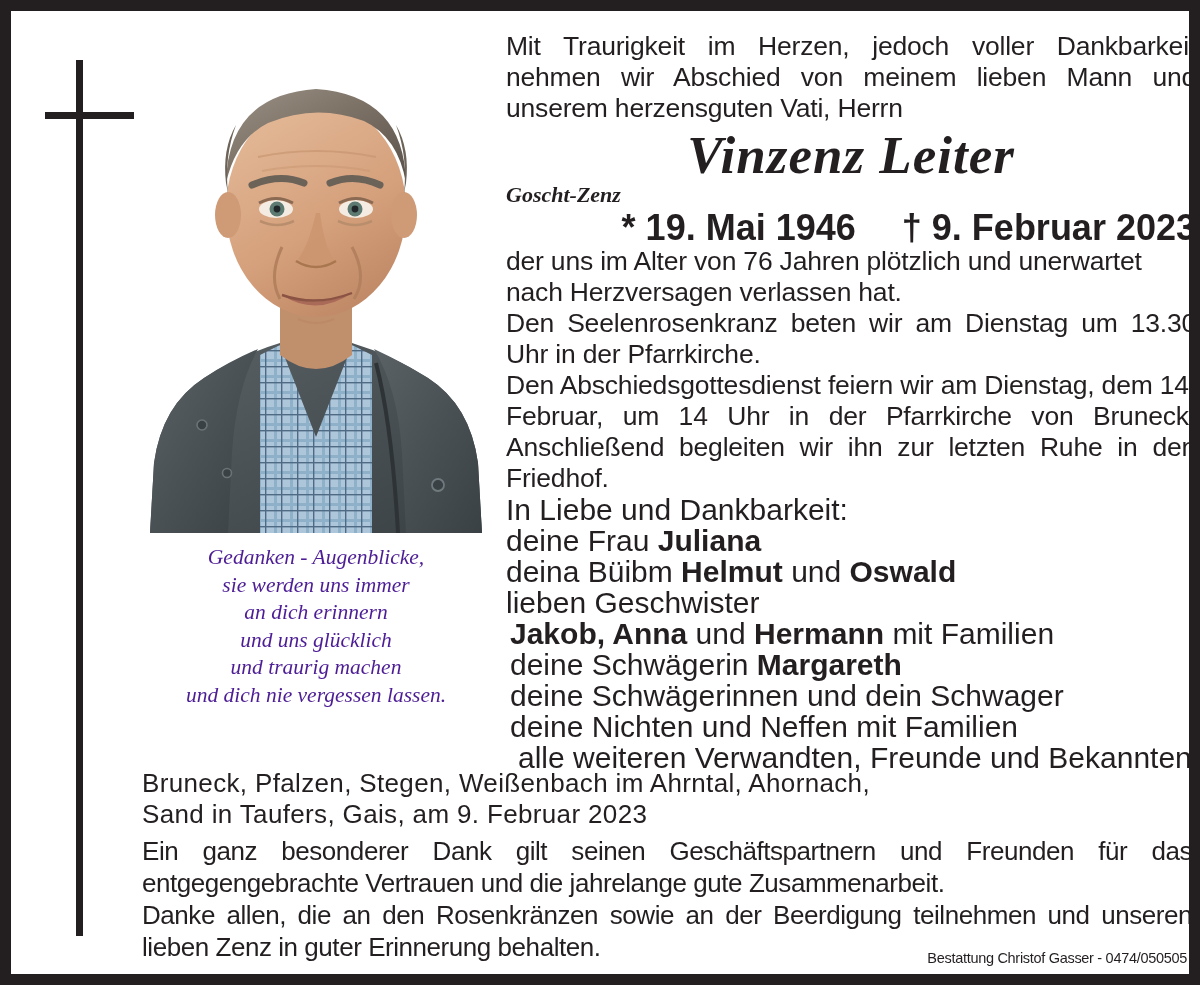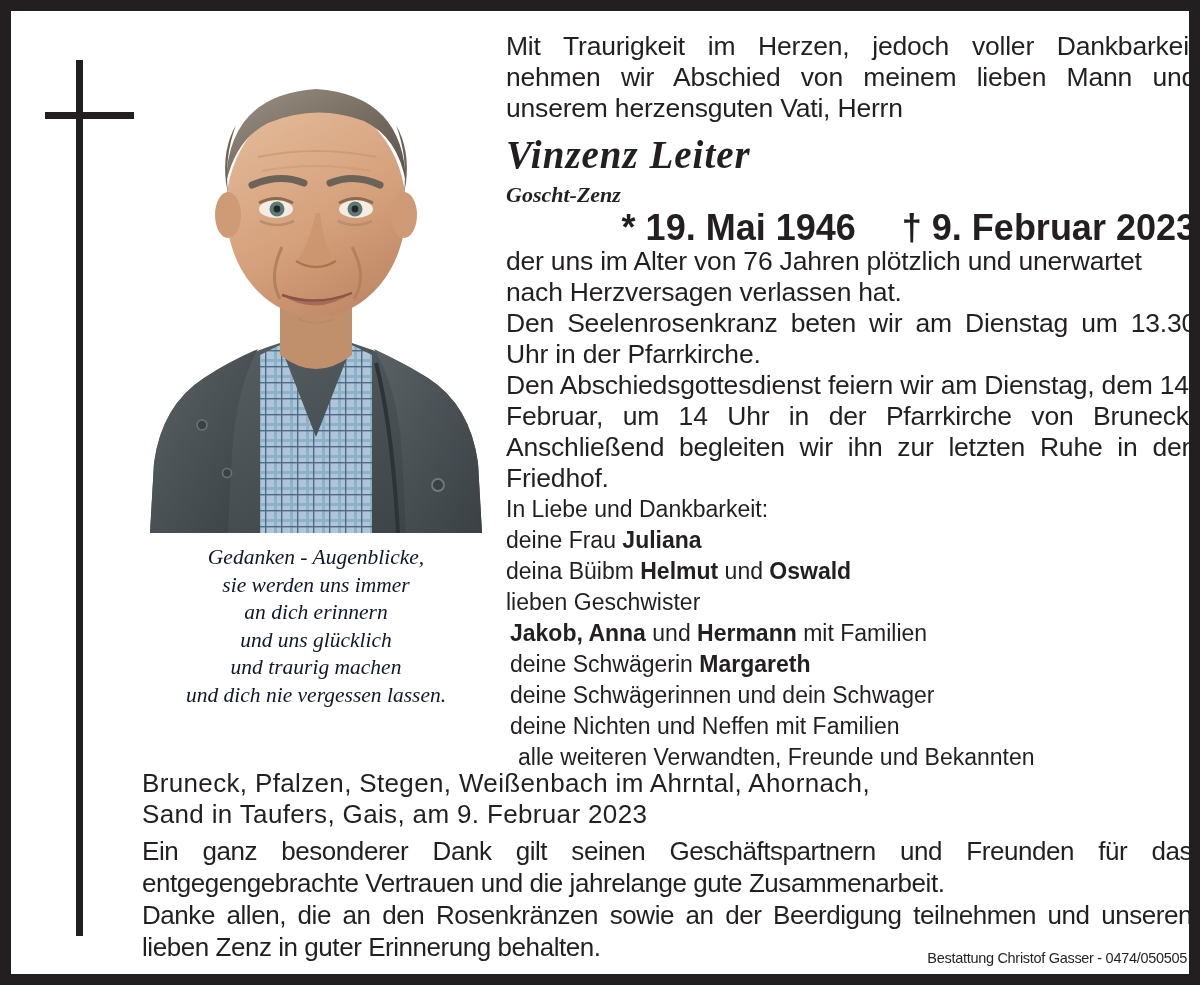--- a/index.html
+++ b/index.html
@@ -67,43 +67,43 @@
   .poem {
     position: absolute;
     left: 120px;
     top: 533px;
     width: 370px;
     text-align: center;
     font-family: "Liberation Serif", serif;
     font-style: italic;
     font-size: 21.5px;
     line-height: 27.5px;
-    color: #0f172a;
+    color: #4c1d95;
   }
 
   
   .rightcol {
     position: absolute;
     left: 495px;
     top: 20px;
     width: 690px;
     color: #231f20;
   }
   .intro {
     font-size: 26.5px;
     line-height: 31px;
     letter-spacing: -0.2px;
   }
   .name {
     margin-top: 2px;
-    text-align: left;
+    text-align: center;
     font-family: "Liberation Serif", serif;
     font-style: italic;
     font-weight: bold;
-    font-size: 39px;
+    font-size: 53px;
     line-height: 58px;
     letter-spacing: 1px;
   }
   .nickname {
     text-align: left;
     font-family: "Liberation Serif", serif;
     font-style: italic;
     font-weight: bold;
     font-size: 22px;
     line-height: 26px;
@@ -120,21 +120,21 @@
   .body-para {
     font-size: 26.5px;
     line-height: 31px;
     letter-spacing: -0.2px;
   }
   .body-para.just {
     text-align: justify;
     text-align-last: left;
   }
   .family {
-    font-size: 23px;
+    font-size: 30px;
     line-height: 31px;
   }
   .family .ind1 { padding-left: 4px; }
   .family .ind2 { padding-left: 12px; }
   .family b { font-weight: bold; }
 
   
   .bottom {
     position: absolute;
     left: 131px;

